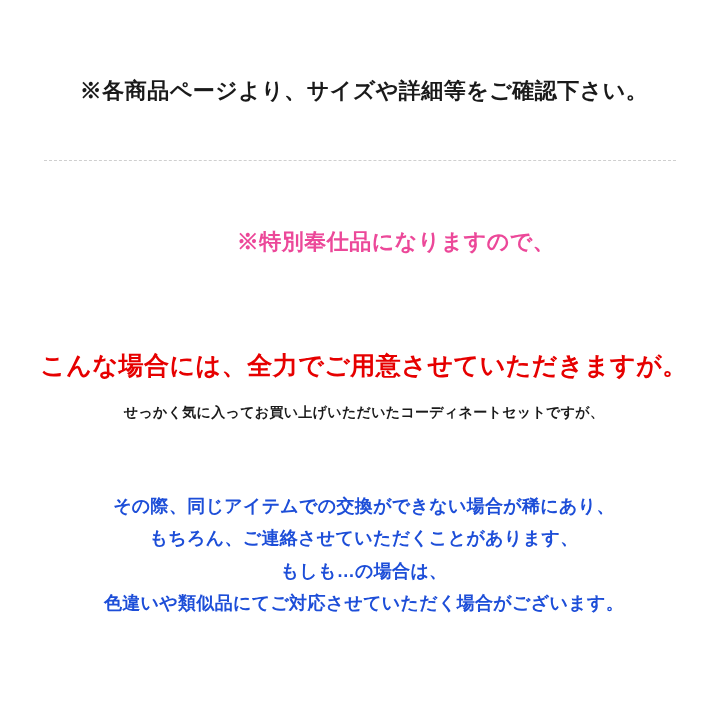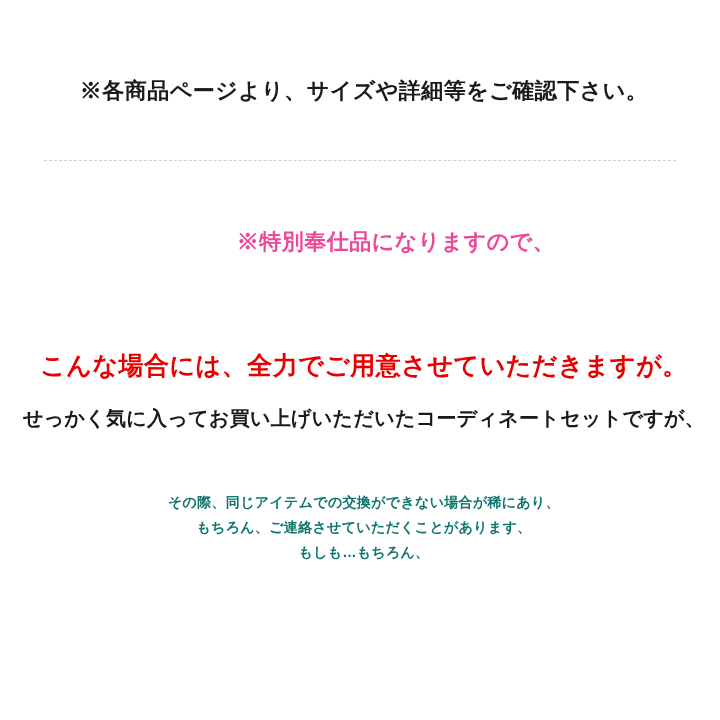--- a/index.html
+++ b/index.html
@@ -68,32 +68,32 @@
     font-weight: 700;
     letter-spacing: 0.5px;
     line-height: 1.4;
   }
 
   .body-1 {
     position: absolute;
     top: 400px;
     left: 0;
     color: #1a1a1a;
-    font-size: 20px;
+    font-size: 14px;
     font-weight: 700;
     line-height: 1.85;
     letter-spacing: 0.3px;
   }
 
   .body-2 {
     position: absolute;
     top: 490px;
     left: 0;
-    color: #0f766e;
-    font-size: 14px;
+    color: #1d4ed8;
+    font-size: 18px;
     font-weight: 700;
     line-height: 1.8;
     letter-spacing: 0.3px;
   }
 
   .line { display: block; padding-left: 8px; }
 </style>
 </head>
 <body>
 
@@ -113,16 +113,17 @@
     <span class="line">こんな場合には、全力でご用意させていただきますが。</span>
   </div>
 
   <div class="block body-1">
     <span class="line">せっかく気に入ってお買い上げいただいたコーディネートセットですが、</span>
   </div>
 
   <div class="block body-2">
     <span class="line">その際、同じアイテムでの交換ができない場合が稀にあり、</span>
     <span class="line">もちろん、ご連絡させていただくことがあります、</span>
-    <span class="line">もしも…もちろん、</span>
+    <span class="line">もしも…の場合は、</span>
+    <span class="line">色違いや類似品にてご対応させていただく場合がございます。</span>
   </div>
 
 </div>
 
 </body></html>

